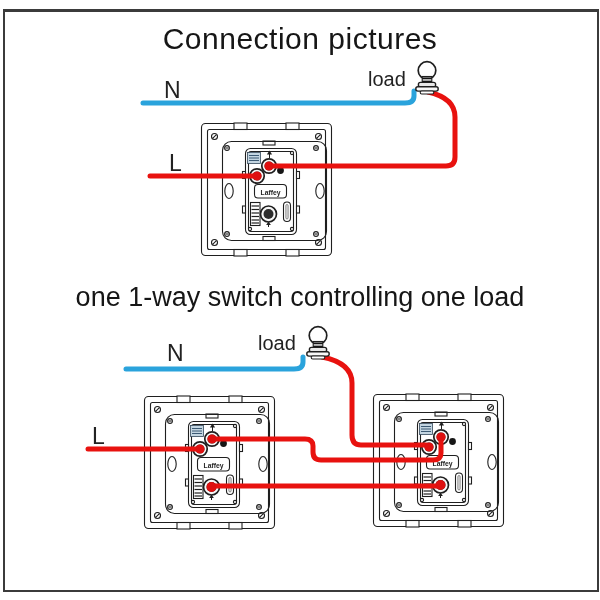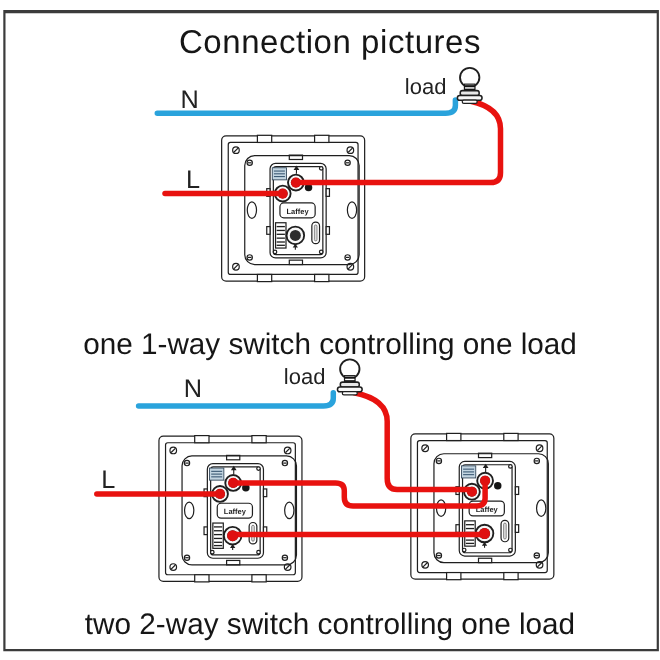--- a/index.html
+++ b/index.html
@@ -2,21 +2,21 @@
 <html><head>
 <meta charset="utf-8">
 <style>
   html,body{margin:0;padding:0;background:#ffffff;}
   .page{position:relative;width:600px;height:600px;background:#ffffff;overflow:hidden;
         font-family:"Liberation Sans", sans-serif;color:#1e1e1e;}
   .page-border{position:absolute;left:3px;top:9px;right:1px;bottom:8px;
         border-style:solid;border-color:#3b3b3b;border-width:3px 2px 2px 2px;pointer-events:none;}
   .title{position:absolute;left:0;top:22px;width:100%;text-align:center;
         font-size:30px;letter-spacing:0.5px;color:#161616;}
-  .caption{position:absolute;left:0;width:100%;text-align:center;font-size:27px;color:#161616;margin-top:16px;}
+  .caption{position:absolute;left:0;width:100%;text-align:center;font-size:27px;color:#161616;}
   .cap1{top:282px;}
   .cap2{top:536px;}
   .lbl{position:absolute;font-size:23px;color:#222;}
   .n1{left:164px;top:77px;}
   .l1{left:169px;top:150px;}
   .n2{left:167px;top:340px;}
   .l2{left:92px;top:423px;}
   .loadlbl{position:absolute;width:50px;font-size:20px;color:#222;}
   .load1{left:368px;top:68px;}
   .load2{left:258px;top:332px;}
@@ -36,21 +36,20 @@
   <div class="title">Connection pictures</div>
 
   <div class="lbl n1">N</div>
   <div class="loadlbl load1">load</div>
   <div class="lbl l1">L</div>
   <div class="caption cap1">one 1-way switch controlling one load</div>
 
   <div class="lbl n2">N</div>
   <div class="loadlbl load2">load</div>
   <div class="lbl l2">L</div>
-  <div class="caption cap2">two 2-way switch controlling one load</div>
 
   <svg class="canvas" width="600" height="600" viewBox="0 0 600 600">
     <defs>
 
       <g id="bulb">
         <circle cx="0" cy="-23.5" r="8.8" fill="#ffffff" stroke="#1f1f1f" stroke-width="1.7"></circle>
         <rect x="-4.8" y="-17.5" width="9.6" height="5.8" fill="#ffffff" stroke="#1f1f1f" stroke-width="1.1"></rect>
         <rect x="-4.8" y="-16.6" width="9.6" height="1.9" fill="#141414"></rect>
         <rect x="-4.8" y="-13.4" width="9.6" height="1.9" fill="#141414"></rect>
         <rect x="-8.6" y="-11.6" width="17.2" height="4.5" rx="2" fill="#e8e8e8" stroke="#1f1f1f" stroke-width="1.4"></rect>

